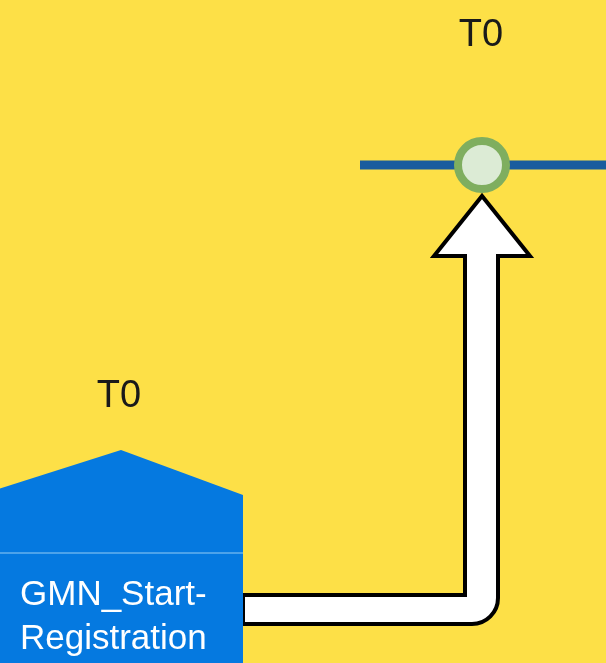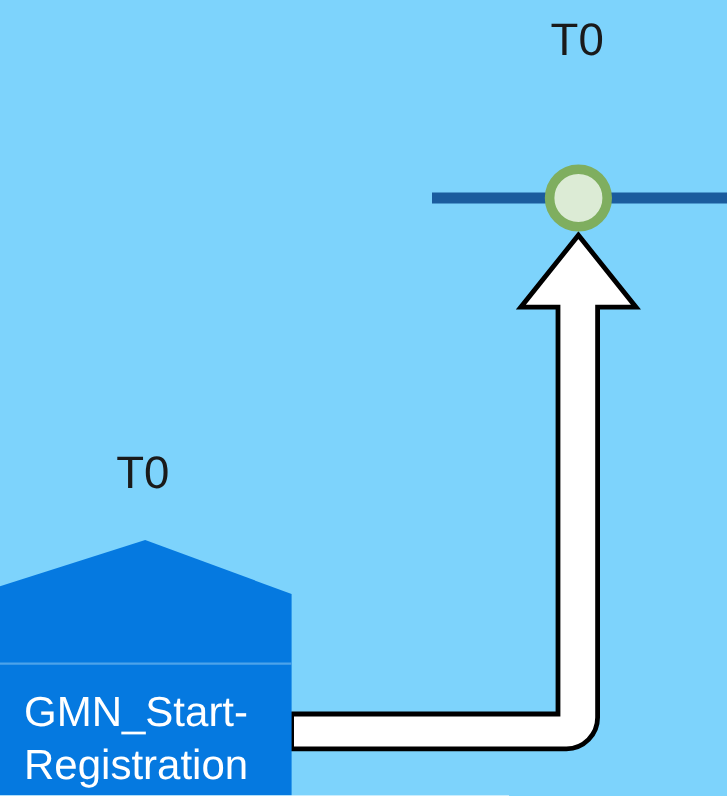--- a/index.html
+++ b/index.html
@@ -7,21 +7,21 @@
     padding: 0;
     background: #ffffff;
   }
   body {
     font-family: "Liberation Sans", sans-serif;
   }
   #canvas {
     position: relative;
     width: 606px;
     height: 663px;
-    background: #7dd3fc;
+    background: #fde047;
     overflow: hidden;
   }
   #diagram-svg {
     position: absolute;
     left: 0;
     top: 0;
     width: 606px;
     height: 663px;
     display: block;
   }

